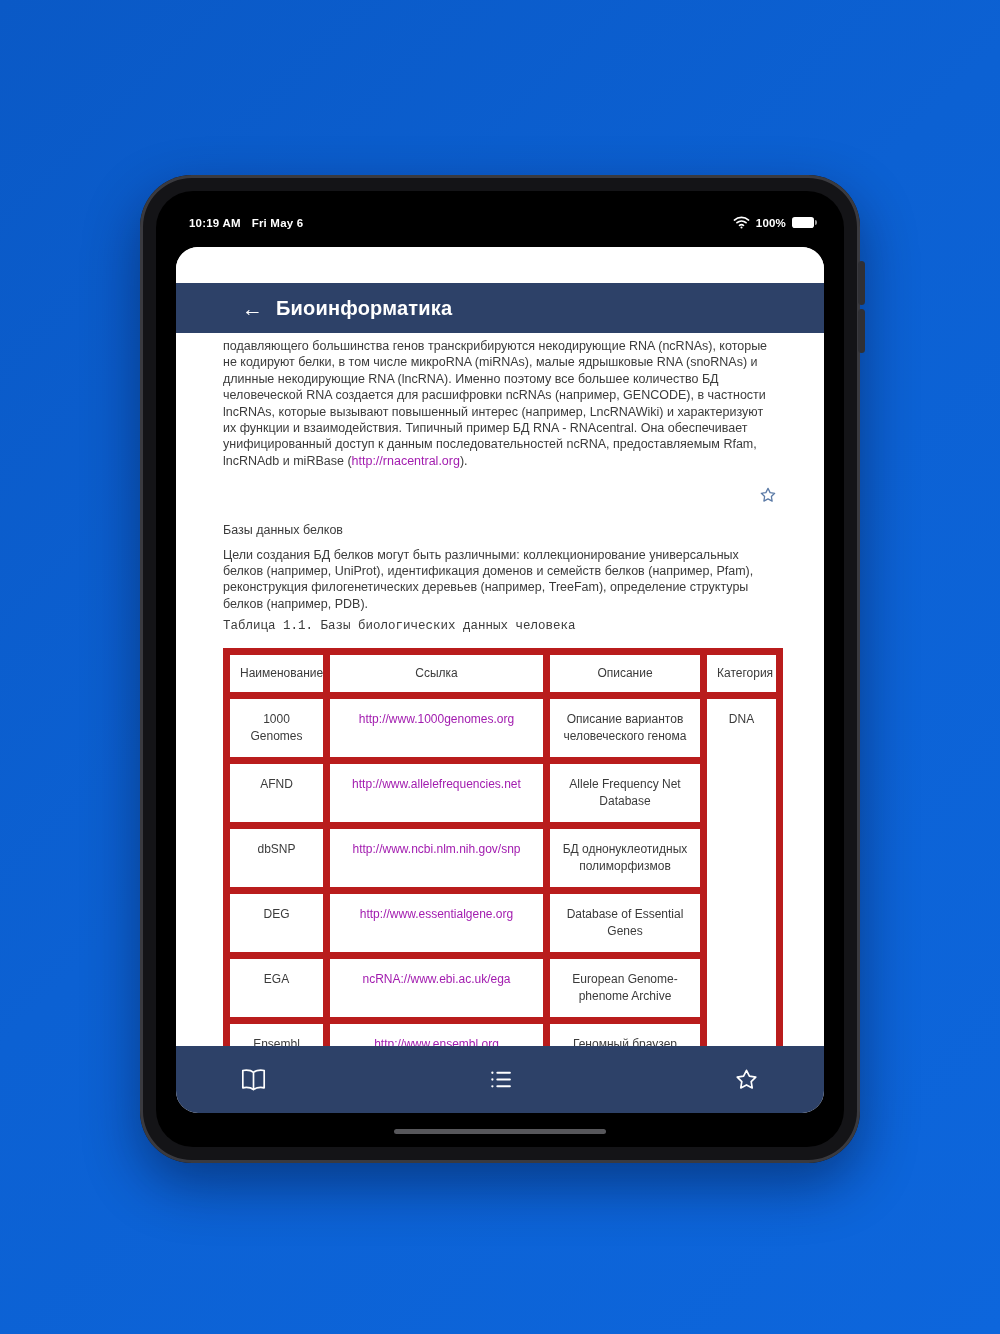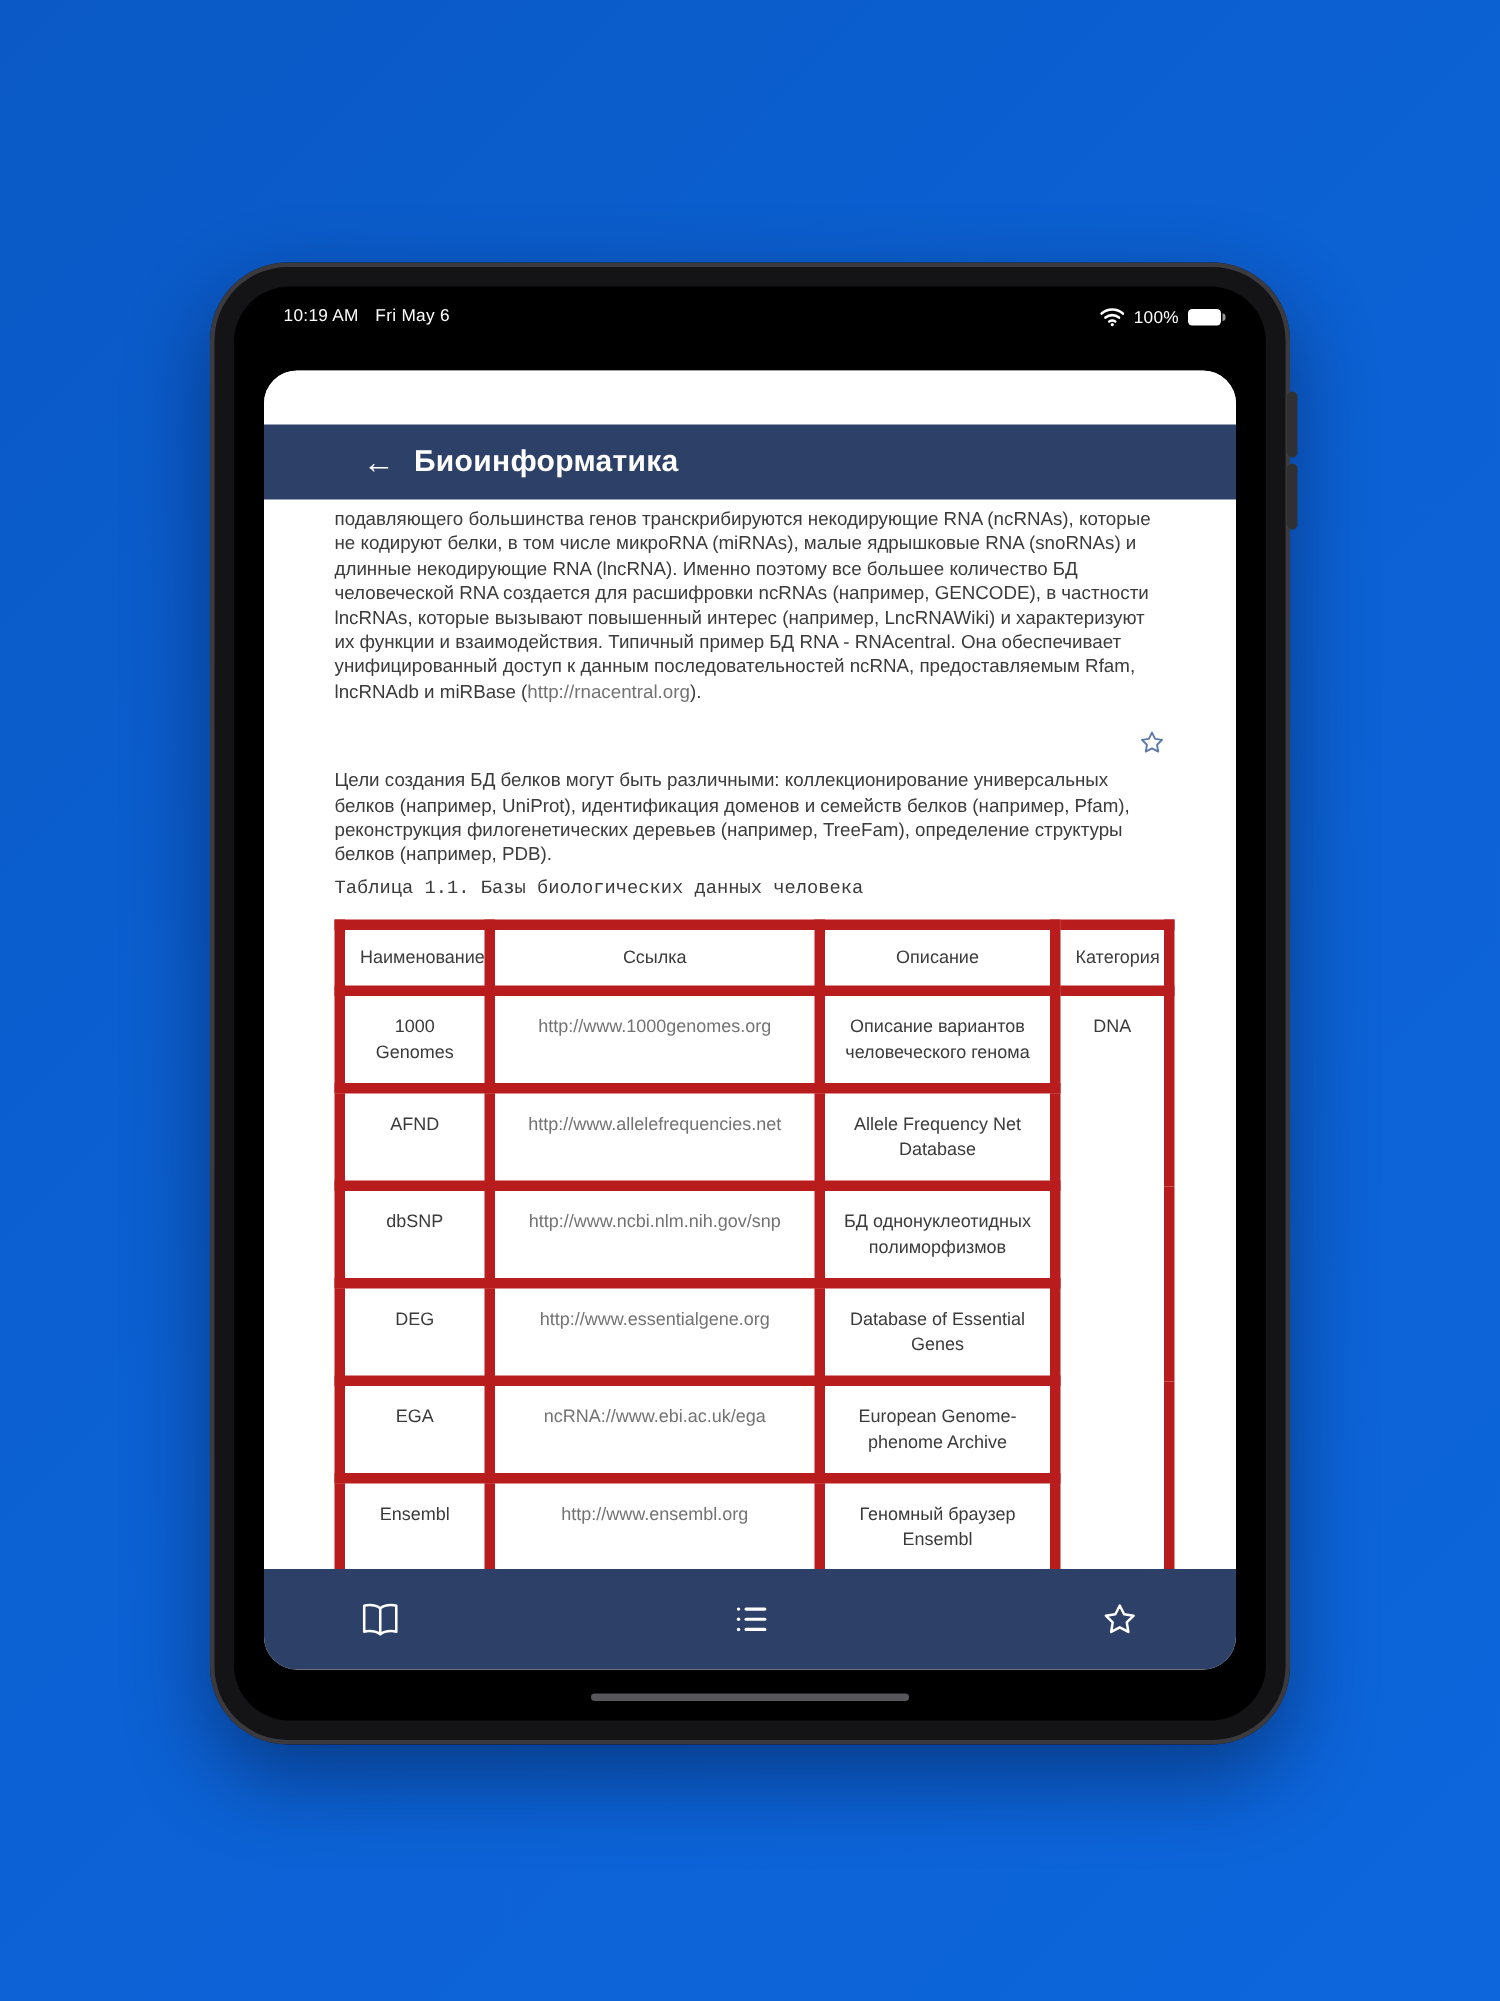--- a/index.html
+++ b/index.html
@@ -15,42 +15,42 @@
     box-shadow:inset 0 0 0 3px #3a3a3f, 0 22px 55px rgba(2,10,40,.45); }
   .side-btn { position:absolute; width:7px; background:#303034; border-radius:4px; right:-5px; }
   .side-btn.b1 { top:86px; height:44px; }
   .side-btn.b2 { top:134px; height:44px; }
 
   .screen { position:absolute; left:16px; top:16px; width:688px; height:956px;
     background:#000; border-radius:37px; overflow:hidden; }
 
   
   .statusbar { position:absolute; top:14px; left:33px; right:30px; height:24px;
-    display:flex; justify-content:space-between; align-items:flex-start;
-    color:#fff; font-size:11.5px; font-weight:normal; letter-spacing:.2px; }
+    display:flex; justify-content:space-between; align-items:flex-end;
+    color:#fff; font-size:11.5px; font-weight:bold; letter-spacing:.2px; }
   .sb-left { display:flex; gap:11px; align-items:center; }
   .sb-right { display:flex; gap:6px; align-items:center; }
   .battery { position:relative; width:22px; height:11px; background:#fff; border-radius:2.8px; }
   .battery:after { content:""; position:absolute; right:-3px; top:3.2px; width:2px; height:4.5px;
     background:rgba(255,255,255,.6); border-radius:0 2px 2px 0; }
 
   
   .app { position:absolute; left:20px; top:56px; width:648px; height:866px;
     background:#fff; border-radius:22px; overflow:hidden; }
   .app-top-strip { height:36px; background:#fff; }
 
   .navbar { height:50px; background:#2d4168; display:flex; align-items:center; color:#fff; }
   .back-btn { margin-left:66px; width:30px; font-size:21px; line-height:1; color:#fdfdfd; cursor:default; }
   .nav-title { margin-left:4px; font-size:20px; font-weight:bold; letter-spacing:.2px; }
 
   
   .content { position:relative; height:713px; padding:0 47px; overflow:hidden;
     color:#3b3b3b; font-size:12.5px; line-height:16.4px; }
   .p1 { margin-top:5px; }
-  .inline-link, .tlink { color:#737373; }
+  .inline-link, .tlink { color:#a21caf; }
   .star-row { display:flex; justify-content:flex-end; margin-top:17px; height:18px; }
   .section-title { margin-top:18px; }
   .p2 { margin-top:8px; }
   .table-caption { margin-top:6px;font-family:Liberation Mono, monospace; }
 
   table.db { border-collapse:collapse; margin-top:13px; width:553px;
     font-size:12px; line-height:17px; color:#3b3b3b; table-layout:fixed; }
   table.db th, table.db td { border:7px solid #b91c1c; text-align:center; vertical-align:top;
     padding:12px 10px; font-weight:normal; overflow:hidden; }
   table.db th { height:44px; vertical-align:middle; padding-top:6px; padding-bottom:6px; }
@@ -107,20 +107,21 @@
           <p class="p1"><span>подавляющего большинства генов транскрибируются некодирующие RNA (ncRNAs), которые не кодируют белки, в том числе микроRNA (miRNAs), малые ядрышковые RNA (snoRNAs) и длинные некодирующие RNA (lncRNA). Именно поэтому все большее количество БД человеческой RNA создается для расшифровки ncRNAs (например, GENCODE), в частности lncRNAs, которые вызывают повышенный интерес (например, LncRNAWiki) и характеризуют их функции и взаимодействия. Типичный пример БД RNA - RNAcentral. Она обеспечивает унифицированный доступ к данным последовательностей ncRNA, предоставляемым Rfam, lncRNAdb и miRBase (</span><span class="inline-link">http://rnacentral.org</span><span>).</span></p>
 
           <div class="star-row">
             <span>
               <svg viewBox="0 0 24 24" width="18" height="18" fill="none" stroke="#5b7aa6" stroke-width="1.7" stroke-linejoin="round">
                 <path d="M12 3.2l2.8 5.6 6.1.9-4.4 4.3 1 6.1-5.5-2.9-5.5 2.9 1-6.1L3.1 9.7l6.1-.9z"></path>
               </svg>
             </span>
           </div>
 
+          <p class="section-title">Базы данных белков</p>
           <p class="p2">Цели создания БД белков могут быть различными: коллекционирование универсальных белков (например, UniProt), идентификация доменов и семейств белков (например, Pfam), реконструкция филогенетических деревьев (например, TreeFam), определение структуры белков (например, PDB).</p>
           <p class="table-caption">Таблица 1.1. Базы биологических данных человека</p>
 
           <table class="db">
             <colgroup>
                 <col class="c-name">
                 <col class="c-link">
                 <col class="c-desc">
                 <col class="c-cat">
               </colgroup>

